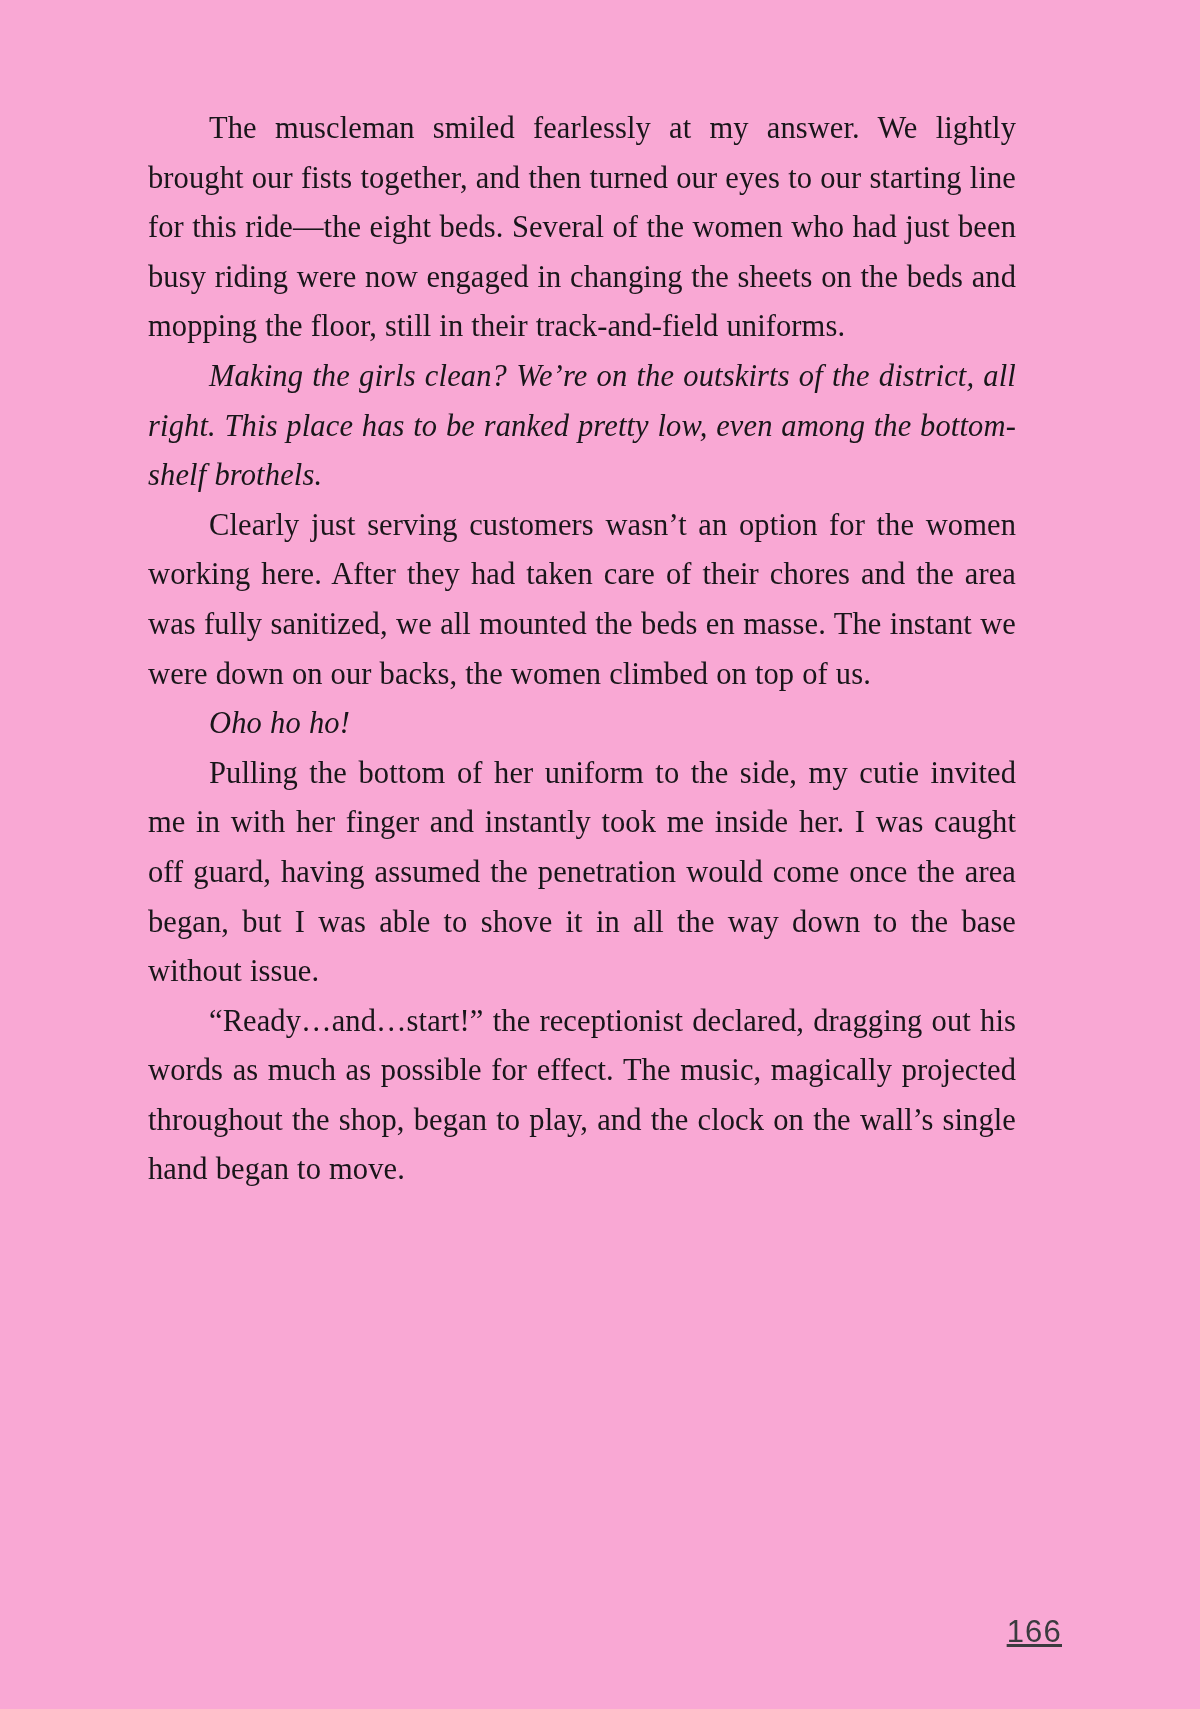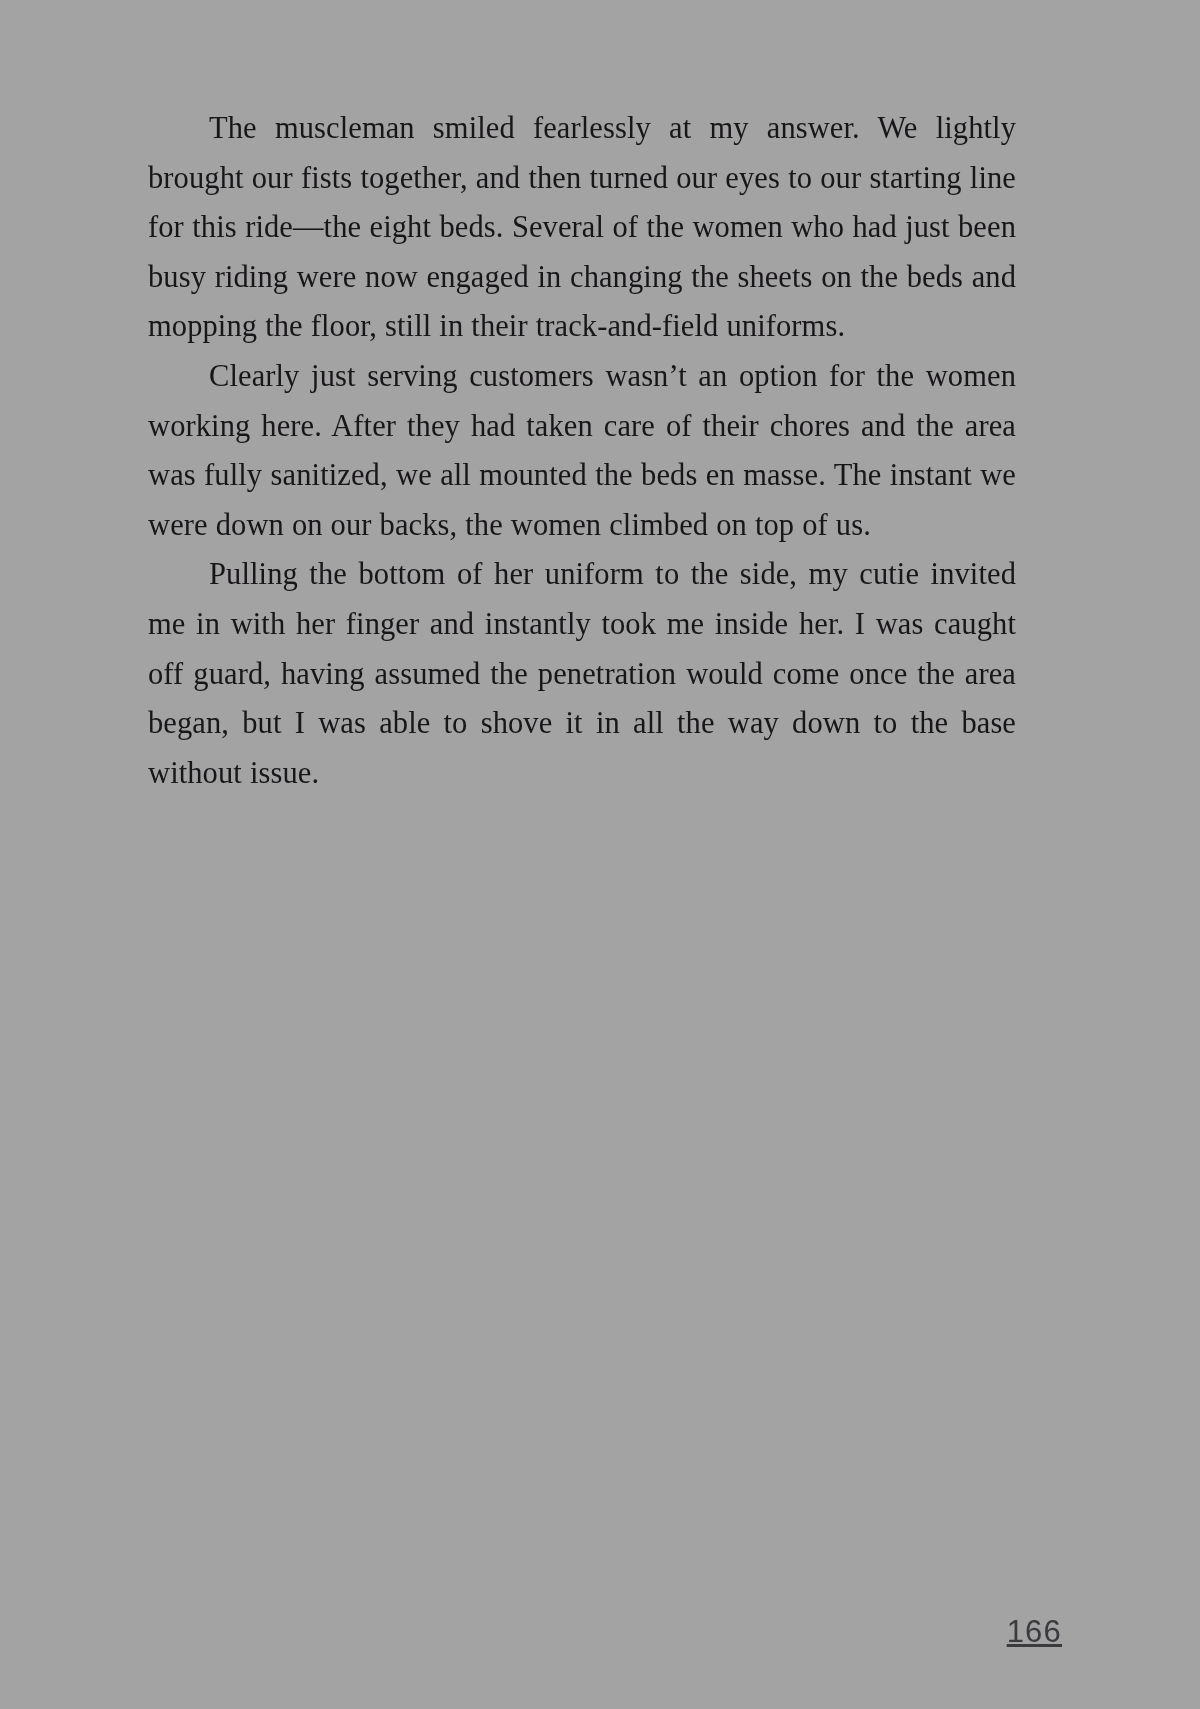--- a/index.html
+++ b/index.html
@@ -5,21 +5,21 @@
 <style>
   html, body {
     margin: 0;
     padding: 0;
     background: #ffffff;
   }
   .page {
     position: relative;
     width: 1200px;
     height: 1709px;
-    background: #a3a3a3;
+    background: #f9a8d4;
     margin: 0 auto;
     overflow: hidden;
     box-sizing: border-box;
   }
   .text-column {
     position: absolute;
     left: 148px;
     top: 104px;
     width: 868px;
   }
@@ -58,24 +58,27 @@
   }
 </style>
 </head>
 <body>
 
 <div class="page">
 
   <div class="text-column">
     <p class="body-para no-justify-last">The muscleman smiled fearlessly at my answer. We lightly brought our fists together, and then turned our eyes to our starting line for this ride—the eight beds. Several of the women who had just been busy riding were now engaged in changing the sheets on the beds and mopping the floor, still in their track-and-field uniforms.</p>
 
+    <p class="body-para italic no-justify-last">Making the girls clean? We’re on the outskirts of the district, all right. This place has to be ranked pretty low, even among the bottom-shelf brothels.</p>
 
     <p class="body-para no-justify-last">Clearly just serving customers wasn’t an option for the women working here. After they had taken care of their chores and the area was fully sanitized, we all mounted the beds en masse. The instant we were down on our backs, the women climbed on top of us.</p>
 
+    <p class="body-para italic no-justify-last">Oho ho ho!</p>
 
     <p class="body-para no-justify-last">Pulling the bottom of her uniform to the side, my cutie invited me in with her finger and instantly took me inside her. I was caught off guard, having assumed the penetration would come once the area began, but I was able to shove it in all the way down to the base without issue.</p>
 
 
+    <p class="body-para no-justify-last">“Ready…and…start!” the receptionist declared, dragging out his words as much as possible for effect. The music, magically projected throughout the shop, began to play, and the clock on the wall’s single hand began to move.</p>
   </div>
 
   <div class="page-number">166</div>
 
 </div>
 
 </body></html>

